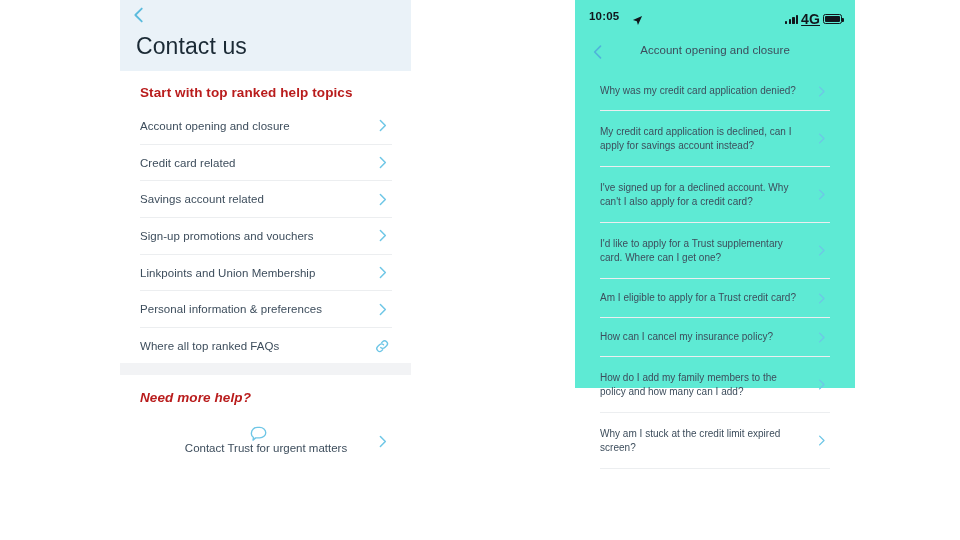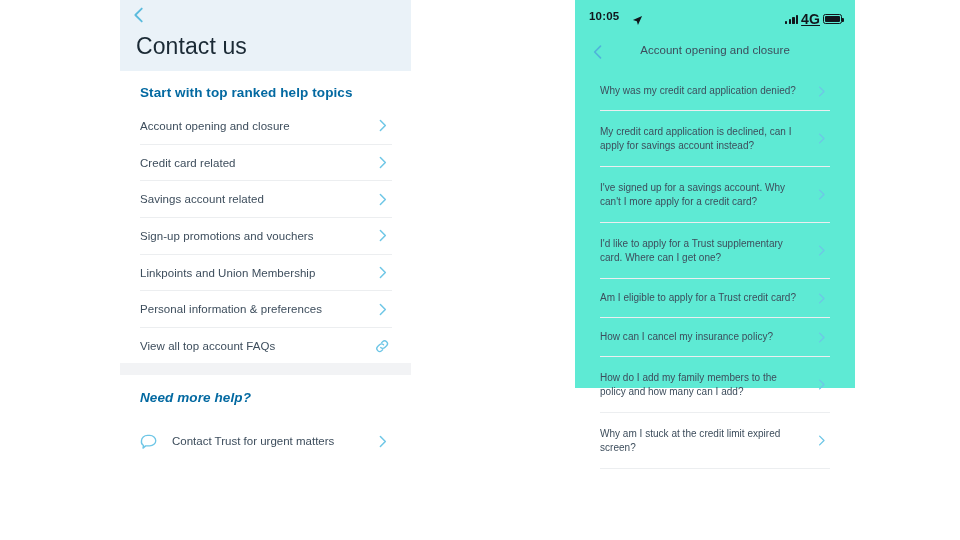--- a/index.html
+++ b/index.html
@@ -50,21 +50,21 @@
     font-weight: 400;
     color: #1b2a35;
     letter-spacing: 0.1px;
     line-height: 30px;
   }
 
   .section-heading {
     position: absolute;
     font-size: 13.5px;
     font-weight: bold;
-    color: #0369a1;
+    color: #b91c1c;
     letter-spacing: 0.1px;
   }
   .section-heading.topics { left: 20px; top: 85px; }
   .section-heading.more   { left: 20px; top: 390px; font-style: italic; }
 
   .topic-list {
     position: absolute;
     left: 20px;
     top: 108px;
     width: 252px;
@@ -109,20 +109,21 @@
   }
 
   .help-row {
     position: absolute;
     left: 20px;
     top: 424px;
     width: 252px;
     height: 34px;
     display: flex;
     align-items: center;
+    flex-direction: column;
   }
   .help-icon {
     width: 18px;
     height: 18px;
     margin-right: 14px;
     flex: 0 0 auto;
   }
   .help-label {
     font-size: 11.5px;
     color: #3d4d5c;
@@ -338,21 +339,21 @@
     <div class="topic-row">
       <span class="topic-label">Personal information &amp; preferences</span>
       <span class="row-action">
         <svg viewBox="0 0 24 24" width="17" height="17" fill="none" stroke="#6ec6e6" stroke-width="2.1" stroke-linecap="round" stroke-linejoin="round">
           <polyline points="9,5 16,12 9,19"></polyline>
         </svg>
       </span>
     </div>
 
     <div class="topic-row">
-      <span class="topic-label">View all top account FAQs</span>
+      <span class="topic-label">Where all top ranked FAQs</span>
       <span class="row-action">
         <svg viewBox="0 0 24 24" width="17" height="17" fill="none" stroke="#6ec6e6" stroke-width="1.9" stroke-linecap="round" stroke-linejoin="round">
           <path d="M9.5 13.5a4 4 0 0 0 5.7 0l2.6-2.6a4 4 0 0 0-5.7-5.7l-1.3 1.3"></path>
           <path d="M13.5 9.5a4 4 0 0 0-5.7 0l-2.6 2.6a4 4 0 0 0 5.7 5.7l1.3-1.3"></path>
         </svg>
       </span>
     </div>
 
   </div>
 
@@ -422,21 +423,21 @@
     <div class="faq-row two-line">
       <span class="faq-text">My credit card application is declined, can I apply for savings account instead?</span>
       <span class="faq-action">
         <svg viewBox="0 0 24 24" width="15" height="15" fill="none" stroke="#6ec6e6" stroke-width="2.1" stroke-linecap="round" stroke-linejoin="round">
           <polyline points="9,5 16,12 9,19"></polyline>
         </svg>
       </span>
     </div>
 
     <div class="faq-row two-line">
-      <span class="faq-text">I've signed up for a savings account. Why can't I more apply for a credit card?</span>
+      <span class="faq-text">I've signed up for a declined account. Why can't I also apply for a credit card?</span>
       <span class="faq-action">
         <svg viewBox="0 0 24 24" width="15" height="15" fill="none" stroke="#6ec6e6" stroke-width="2.1" stroke-linecap="round" stroke-linejoin="round">
           <polyline points="9,5 16,12 9,19"></polyline>
         </svg>
       </span>
     </div>
 
     <div class="faq-row two-line">
       <span class="faq-text">I'd like to apply for a Trust supplementary card. Where can I get one?</span>
       <span class="faq-action">

